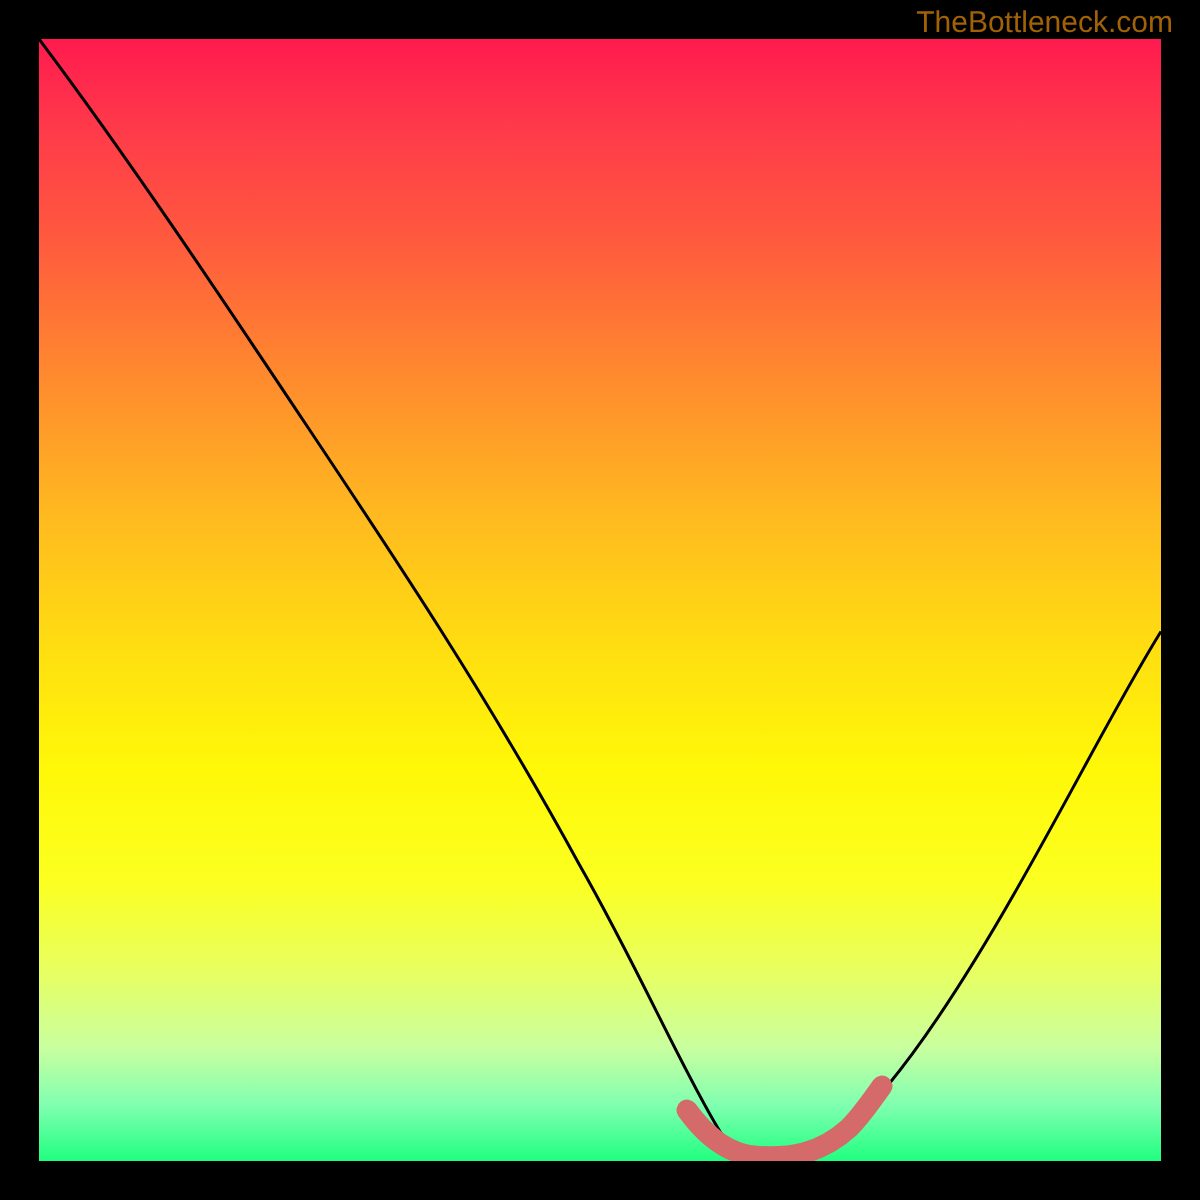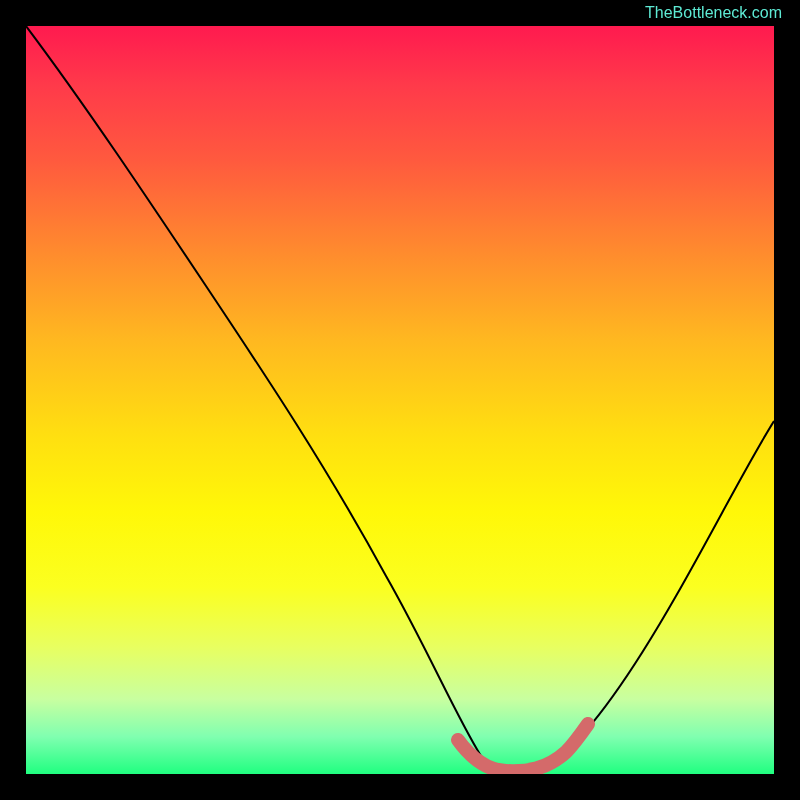--- a/index.html
+++ b/index.html
@@ -7,22 +7,22 @@
     width: 800px;
     height: 800px;
     background: #000;
     position: relative;
     font-family: Arial, sans-serif;
   }
   .watermark {
     position: absolute;
     top: 4px;
     right: 18px;
-    color: #5eead4;
-    font-size: 16px;
+    color: #a16207;
+    font-size: 20px;
     font-weight: 500;
     z-index: 10;
     margin-left: 46px;
   }
   .chart-area {
     position: absolute;
     left: 26px;
     top: 26px;
     width: 748px;
     height: 748px;

